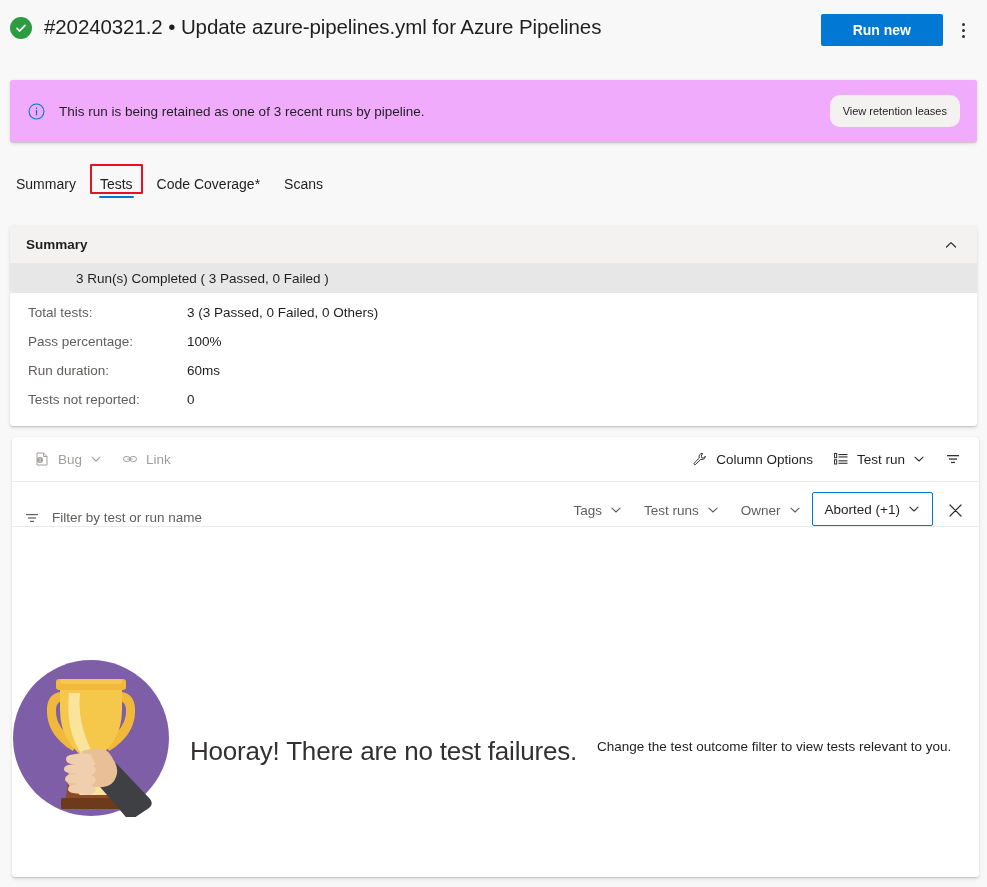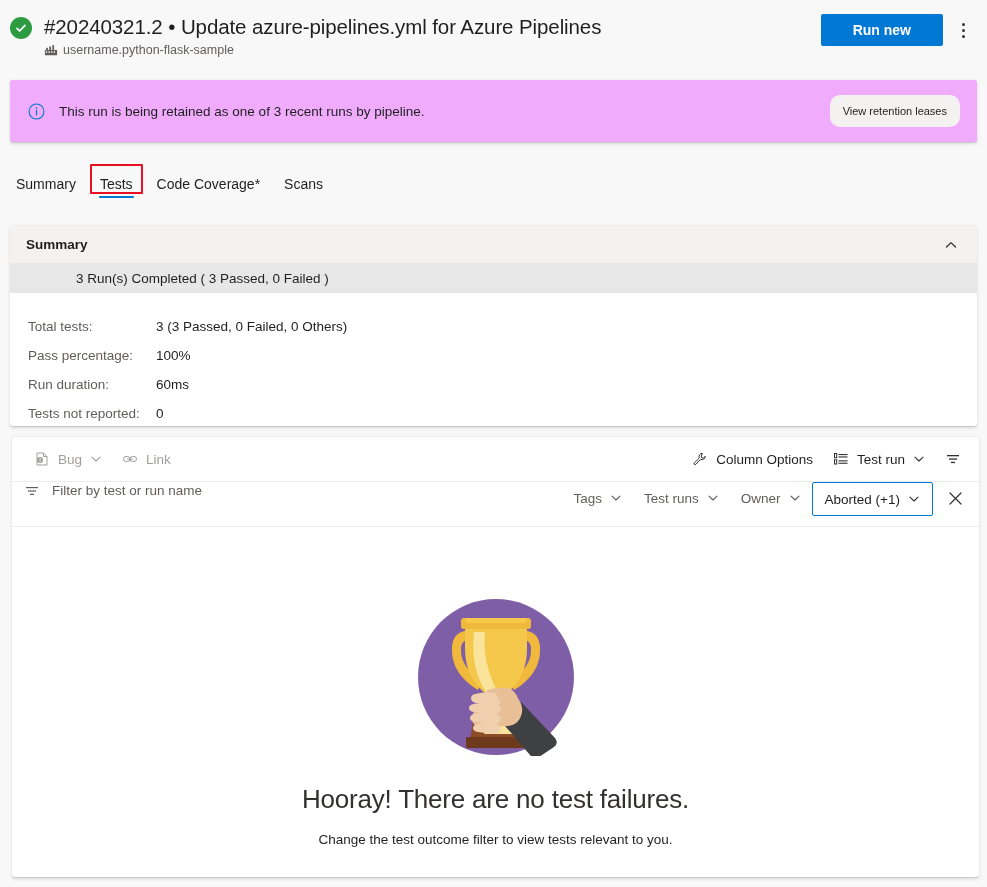--- a/index.html
+++ b/index.html
@@ -109,21 +109,21 @@
     cursor: pointer;
   }
   .summary-head-title { font-size: 13.5px; font-weight: bold; color: #1f1f1f; flex: 1; }
   .chevron-up { width: 16px; height: 16px; margin-right: 8px; }
   .summary-runline {
     height: 30px; background: #e7e7e7;
     display: flex; align-items: center;
     font-size: 13.5px; color: #1f1f1f; padding-left: 66px;
   }
   .summary-stats { padding: 12px 0 0 18px; }
-  .stat-row { display: flex; align-items: flex-end; height: 29px; font-size: 13.5px; }
+  .stat-row { display: flex; align-items: flex-start; height: 29px; font-size: 13.5px; gap: 31px; }
   .stat-label { width: 128px; color: #605e5c; }
   .stat-value { color: #1f1f1f; }
 
   
   .results-card {
     position: absolute; left: 12px; top: 437px; width: 967px; height: 440px;
     background: #ffffff; border-radius: 3px;
     box-shadow: 0 0.3px 0.9px rgba(0,0,0,0.10), 0 1.6px 3.6px rgba(0,0,0,0.12);
     overflow: hidden;
   }
@@ -135,21 +135,21 @@
     display: flex; align-items: center; gap: 8px;
     font-size: 13.5px; color: #1f1f1f; padding: 0 10px; height: 32px;
     cursor: pointer; border-radius: 2px;
   }
   .tb-item.disabled { color: #a19f9d; cursor: default; }
   .tb-spacer { flex: 1; }
   .tb-icon { display: flex; align-items: center; justify-content: center; }
   .chev { width: 12px; height: 12px; }
 
   .filterbar {
-    height: 45px; display: flex; align-items: flex-start; padding: 0 8px 0 12px;
+    height: 45px; display: flex; align-items: flex-end; padding: 0 8px 0 12px;
     border-bottom: 1px solid #edebe9;
   }
   .filter-input-wrap { display: flex; align-items: center; gap: 10px; flex: 1; }
   .filter-input {
     border: none; outline: none; background: transparent;
     font-size: 13.5px; color: #1f1f1f; width: 330px;
     font-family: "Liberation Sans", sans-serif;
   }
   .filter-input::placeholder { color: #605e5c; }
   .fpill {
@@ -164,22 +164,23 @@
   }
   .fpill.active .chev { stroke: #323130; }
   .close-x {
     width: 32px; height: 32px; display: flex; align-items: center; justify-content: center;
     cursor: pointer; margin-left: 6px;
   }
 
   
   .empty {
     position: absolute; left: 0; top: 91px; right: 0; bottom: 0;
-    display: flex; flex-direction: column; align-items: center;
+    display: flex; flex-direction: row; align-items: center;
     padding-top: 70px;
+    gap: 20px;
   }
   .trophy-wrap { width: 158px; height: 158px; }
   .empty-title {
     margin-top: 28px; font-size: 26px; font-weight: 300;
     color: #323130; letter-spacing: -0.2px;
   }
   .empty-sub { margin-top: 17px; font-size: 13.5px; color: #1f1f1f; }
 </style>
 </head>
 <body>
@@ -188,35 +189,20 @@
 
   <div class="header">
     <div class="header-left">
       <div class="status-icon">
         <svg width="14" height="14" viewBox="0 0 14 14">
           <path d="M3 7.3 L5.6 10 L11 4.3" fill="none" stroke="#ffffff" stroke-width="1.7" stroke-linecap="round" stroke-linejoin="round"></path>
         </svg>
       </div>
       <div class="header-text">
         <div class="run-title">#20240321.2 • Update azure-pipelines.yml for Azure Pipelines</div>
-        <div class="pipeline-line">
-          <span class="pipeline-icon">
-            <svg width="14" height="14" viewBox="0 0 16 16">
-              <rect x="1" y="8" width="14" height="6" fill="#605e5c"></rect>
-              <rect x="2.5" y="5.5" width="2" height="2.5" fill="#605e5c"></rect>
-              <rect x="6" y="4" width="2" height="4" fill="#605e5c"></rect>
-              <rect x="9.5" y="2.5" width="2" height="5.5" fill="#605e5c"></rect>
-              <rect x="2" y="9.5" width="1.6" height="1.6" fill="#ffffff"></rect>
-              <rect x="5" y="9.5" width="1.6" height="1.6" fill="#ffffff"></rect>
-              <rect x="8" y="9.5" width="1.6" height="1.6" fill="#ffffff"></rect>
-              <rect x="11" y="9.5" width="1.6" height="1.6" fill="#ffffff"></rect>
-            </svg>
-          </span>
-          <span class="pipeline-name">username.python-flask-sample</span>
-        </div>
       </div>
     </div>
     <div class="header-right">
       <button class="btn-primary">Run new</button>
       <button class="more-btn">
         <span class="dots">
             <i></i>
             <i></i>
             <i></i>
           </span>

